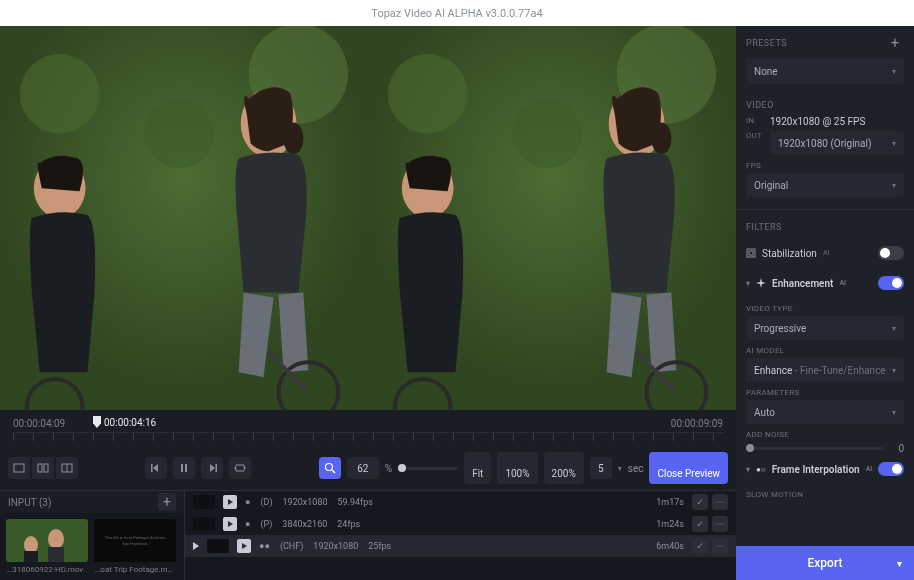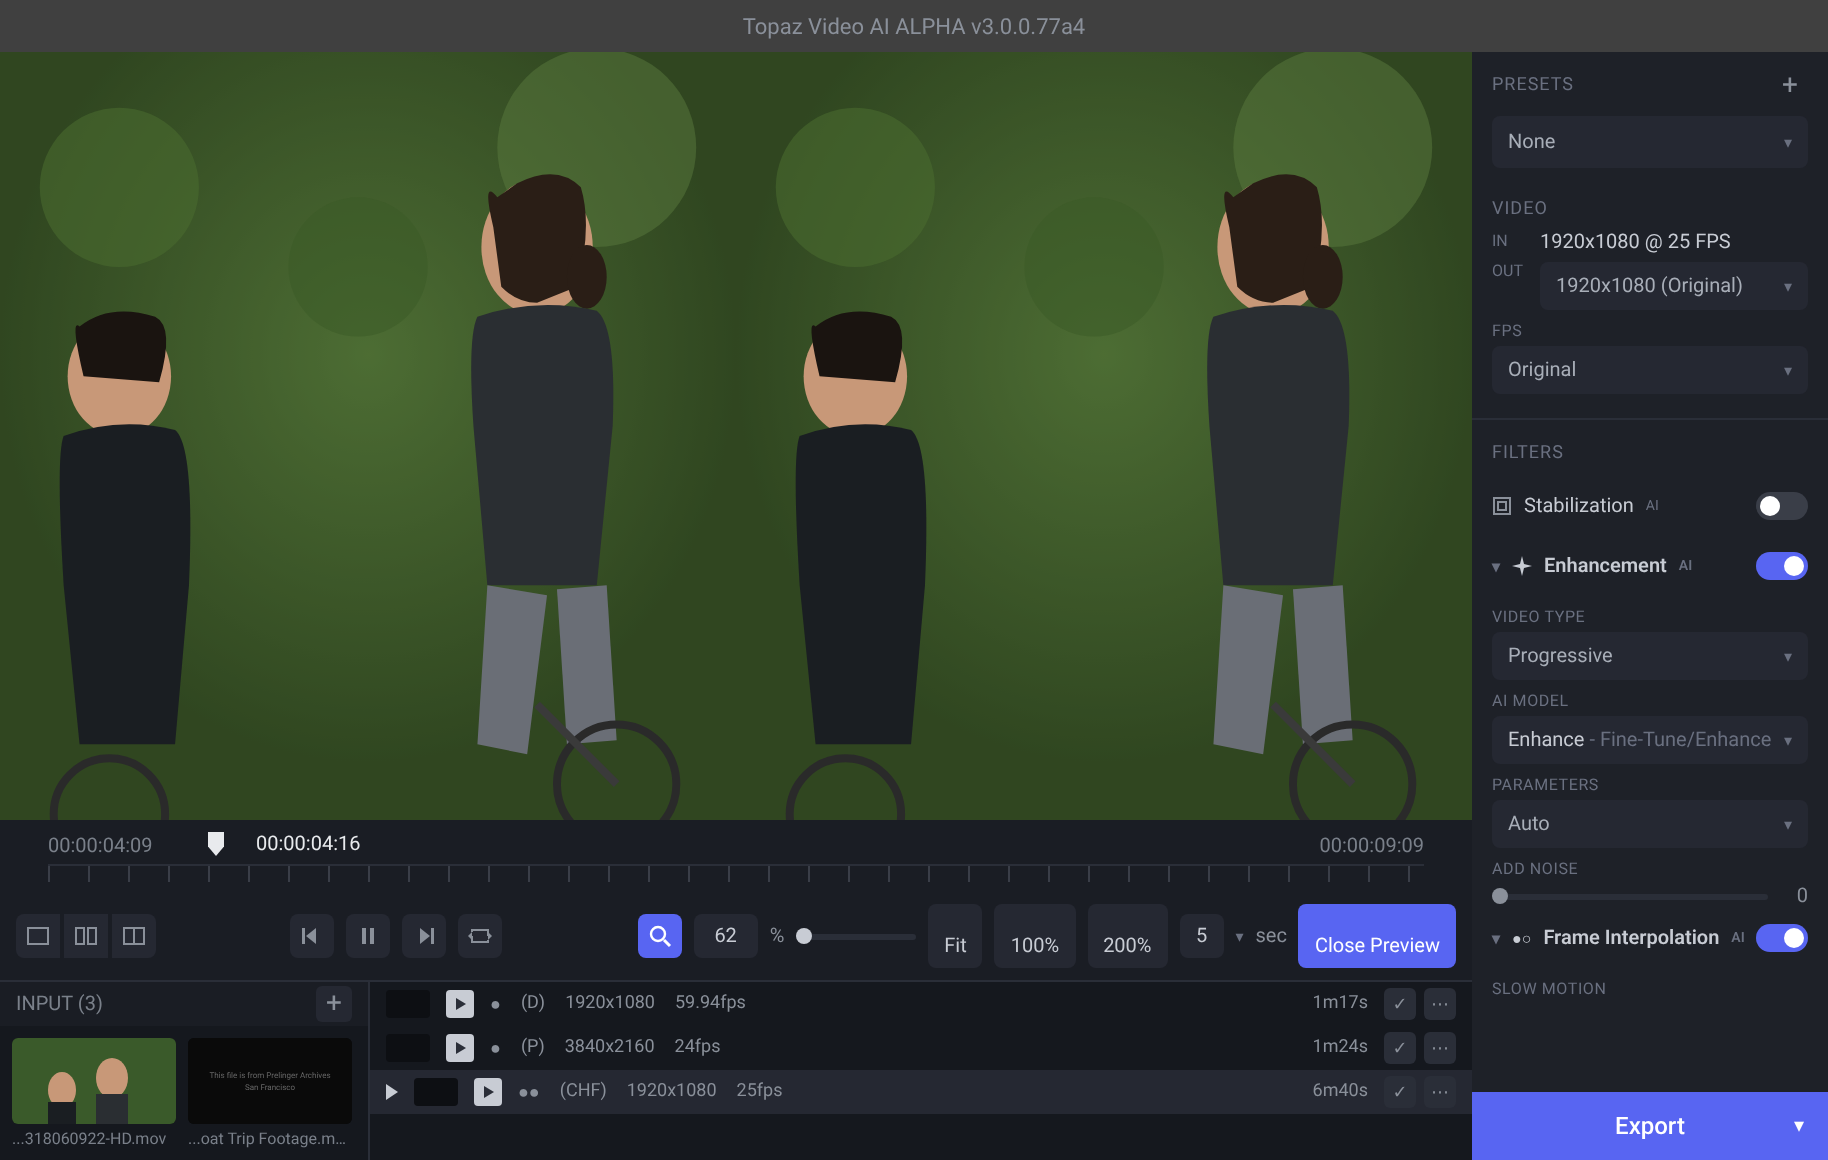--- a/index.html
+++ b/index.html
@@ -1,28 +1,28 @@
 <!DOCTYPE html>
 <html><head>
 <meta charset="utf-8">
 <style>
 *{margin:0;padding:0;box-sizing:border-box;font-family:-apple-system,BlinkMacSystemFont,"Segoe UI",Roboto,sans-serif}
 body{background:#1a1d24;color:#a8aeb8;font-size:11px;overflow:hidden;width:914px;height:580px}
 .app{display:flex;flex-direction:column;height:100%}
-.titlebar{height:26px;background:#404040;display:flex;align-items:center;justify-content:center;color:#8a909a;font-size:11px;flex-shrink:0}
+.titlebar{height:26px;background:#ffffff;display:flex;align-items:center;justify-content:center;color:#8a909a;font-size:11px;flex-shrink:0}
 .main-container{display:flex;flex:1;min-height:0}
 .left-area{display:flex;flex-direction:column;flex:1;min-width:0}
 .preview-area{flex:1;display:flex;background:#0d0f13;position:relative;min-height:0}
 .preview-half{flex:1;position:relative;overflow:hidden}
 .preview-half svg{width:100%;height:100%;display:block}
-.timeline-section{background:#1a1d24;padding:6px 24px;flex-shrink:0}
+.timeline-section{background:#1a1d24;padding:6px 13px;flex-shrink:0}
 .timeline-track{position:relative;height:24px;display:flex;align-items:center}
 .timecode-left{color:#7a808a;font-size:10px;position:absolute;left:0;top:2px}
 .timecode-right{color:#7a808a;font-size:10px;position:absolute;right:0;top:2px}
-.playhead{position:absolute;left:80px;top:0;display:flex;align-items:center;gap:16px}
+.playhead{position:absolute;left:80px;top:0;display:flex;align-items:center;gap:3px}
 .playhead-marker{width:8px;height:12px;background:#e8eaed;clip-path:polygon(0 0,100% 0,100% 60%,50% 100%,0 60%)}
 .playhead-time{color:#e8eaed;font-size:10px}
 .ruler{position:absolute;left:0;right:0;bottom:0;height:8px;border-top:1px solid #2a2e38}
 .ruler::after{content:"";position:absolute;left:0;right:0;top:0;height:8px;background:repeating-linear-gradient(90deg,#3a3e48 0,#3a3e48 1px,transparent 1px,transparent 20px)}
 .controls-bar{display:flex;align-items:center;gap:6px;padding:6px 8px;background:#1a1d24;flex-shrink:0}
 .icon-btn{width:22px;height:22px;background:#252832;border-radius:4px;display:flex;align-items:center;justify-content:center;cursor:pointer;color:#8a909a;border:none}
 .icon-btn.active{background:#5865f2;color:#fff}
 .btn-group{display:flex;gap:2px}
 .btn-group .icon-btn{border-radius:0}
 .btn-group .icon-btn:first-child{border-radius:4px 0 0 4px}

